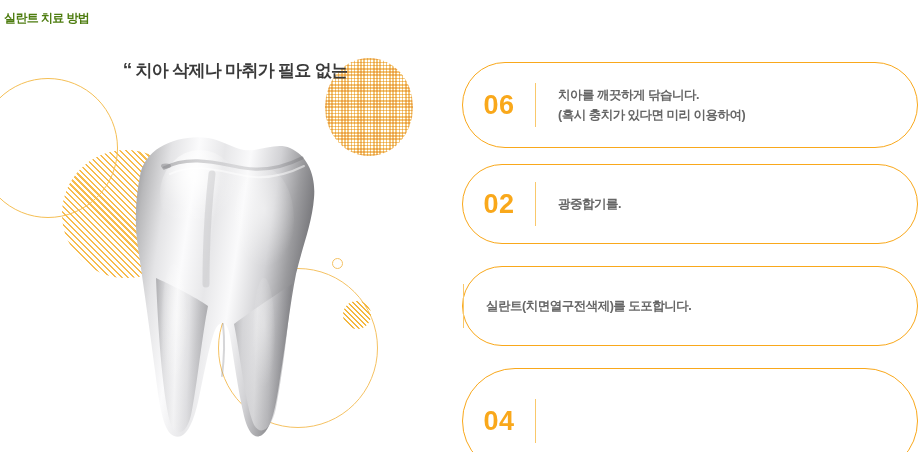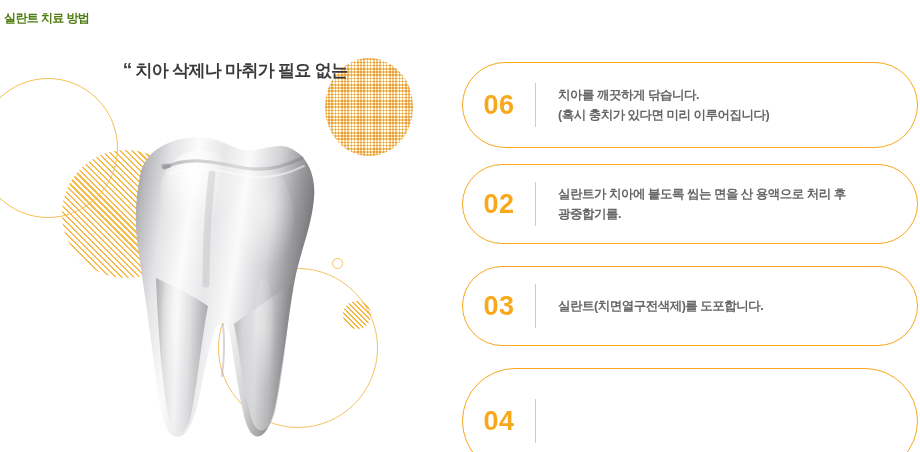--- a/index.html
+++ b/index.html
@@ -306,35 +306,33 @@
     </div>
   </div>
 
   <div class="steps">
 
     <div class="step-card s1">
       <div class="step-num">06</div>
       <div class="step-divider"></div>
       <div class="step-text">
         <span class="tline">치아를 깨끗하게 닦습니다.</span>
-        <span class="tline">(혹시 충치가 있다면 미리 이루어집니다)</span>
+        <span class="tline">(혹시 충치가 있다면 미리 이용하여)</span>
       </div>
     </div>
 
     <div class="step-card s2">
       <div class="step-num">02</div>
       <div class="step-divider"></div>
       <div class="step-text">
-        <span class="tline">실란트가 치아에 붙도록 씹는 면을 산 용액으로 처리 후</span>
         <span class="tline">광중합기를.</span>
       </div>
     </div>
 
     <div class="step-card s3">
-      <div class="step-num">03</div>
       <div class="step-divider"></div>
       <div class="step-text">
         <span class="tline">실란트(치면열구전색제)를 도포합니다.</span>
       </div>
     </div>
 
     <div class="step-card s4">
       <div class="step-num">04</div>
       <div class="step-divider"></div>
     </div>

